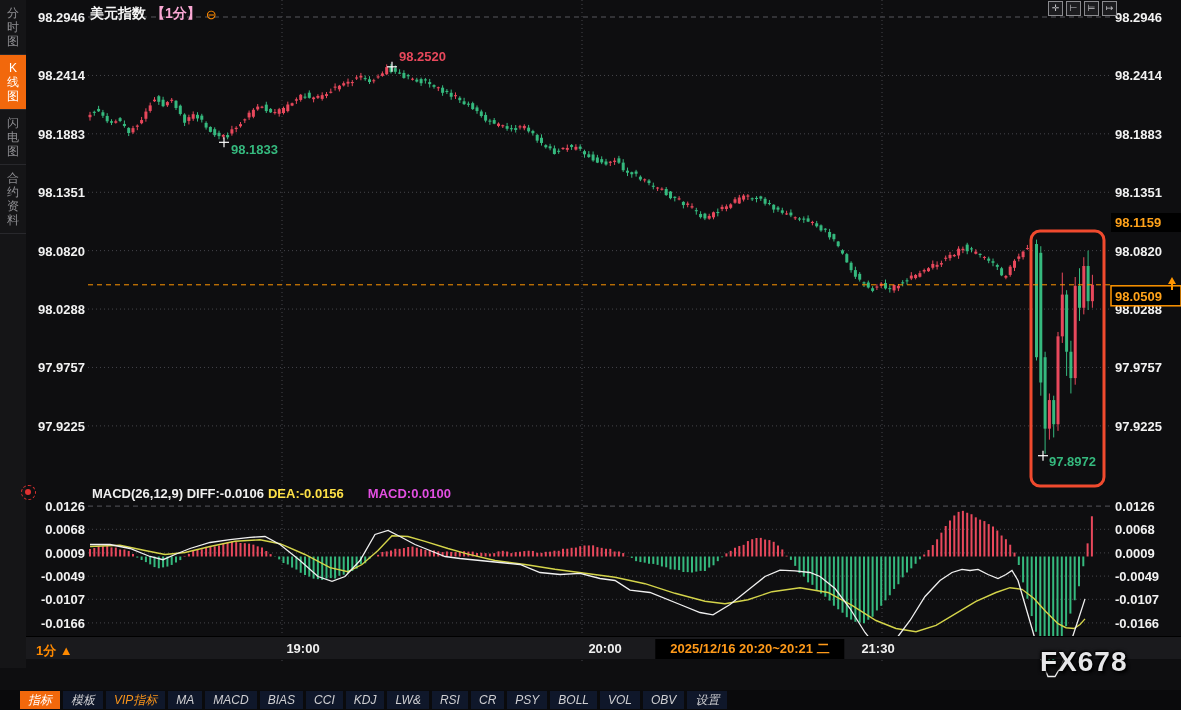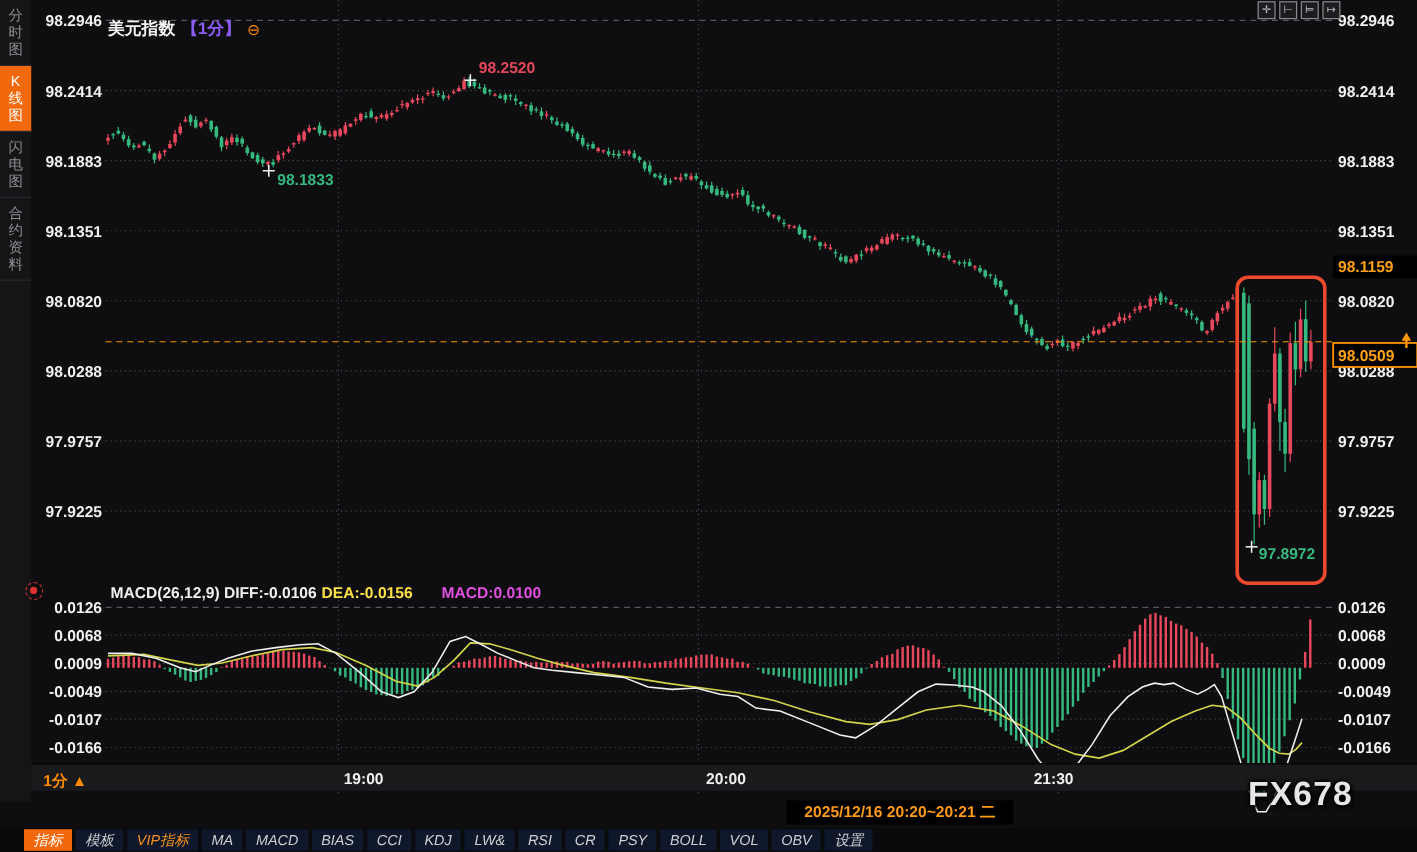--- a/index.html
+++ b/index.html
@@ -3,42 +3,42 @@
 <meta charset="utf-8">
 <style>
   html,body{margin:0;padding:0;background:#0e0e10;}
   .app{position:relative;width:1181px;height:710px;overflow:hidden;background:#0e0e10;
        font-family:"Liberation Sans",sans-serif;}
   svg text{font-family:"Liberation Sans",sans-serif;}
   .sidebar{position:absolute;left:0;top:0;width:26px;height:668px;background:#151517;z-index:6;}
   .side-tab{width:26px;text-align:center;color:#8f8f93;font-size:12px;line-height:14px;
             padding:6px 0;border-bottom:1px solid #28282c;white-space:pre-line;cursor:pointer;}
   .side-tab.active{background:#f2680c;color:#fff;}
-  .titlebar{position:absolute;left:90px;top:15px;z-index:6;display:flex;gap:5px;align-items:center;
+  .titlebar{position:absolute;left:90px;top:5px;z-index:6;display:flex;gap:5px;align-items:center;
             font-size:14px;font-weight:700;}
   .t-name{color:#f5f5f5;}
-  .t-period{color:#8b5cf6;}
+  .t-period{color:#f9a8d4;}
   .t-collapse{color:#ff8a00;font-weight:400;font-size:13px;}
   .winicons{position:absolute;left:1048px;top:1px;z-index:6;display:flex;gap:3px;}
   .wicon{width:13px;height:13px;border:1px solid #8a8a8e;color:#c2c2c6;font-size:9px;line-height:12px;
          text-align:center;background:#1c1c1f;cursor:pointer;}
   .macd-header{position:absolute;left:92px;top:486px;z-index:6;display:flex;gap:4px;
                font-size:13px;font-weight:700;}
   .mh-main{color:#f0f0f0;} .mh-dea{color:#fde047;} .mh-macd{color:#e34fe3;margin-left:20px;}
   .beacon{position:absolute;left:21px;top:485px;width:13px;height:13px;border:1px dashed #e03131;
           border-radius:50%;z-index:6;}
   .beacon::after{content:"";position:absolute;left:3px;top:3px;width:6px;height:6px;
           background:#e03131;border-radius:50%;}
   .xband{position:absolute;left:0;top:636px;width:1181px;height:22px;background:#1a1a1d;
          border-top:1px solid #000;z-index:4;}
   .xlabel{position:absolute;top:4px;color:#f0f0f0;font-size:13px;font-weight:700;
           transform:translateX(-50%);}
   .period-label{position:absolute;left:36px;top:5px;color:#ff8a00;font-size:13px;font-weight:700;cursor:pointer;}
   .date-label{position:absolute;left:750px;top:2px;transform:translateX(-50%);background:#000;
-          color:#ff9a1a;font-size:13px;font-weight:700;padding:1px 15px;white-space:nowrap;margin-top:28px;}
+          color:#ff9a1a;font-size:13px;font-weight:700;padding:1px 15px;white-space:nowrap;}
   .toolbar-band{position:absolute;left:0;top:690px;width:1181px;height:20px;background:#0a0a0c;z-index:4;font-style:italic;}
   .toolbar{position:absolute;left:20px;top:1px;height:18px;display:flex;gap:3px;}
   .tbtn{background:#0f172a;color:#cfcfd2;font-size:12px;line-height:18px;padding:0 8px;
         white-space:nowrap;cursor:pointer;}
   .tbtn.active{background:#f2680c;color:#fff;}
   .tbtn.vip{color:#f7931a;}
   .watermark{position:absolute;left:1040px;top:646px;font-size:28px;font-weight:700;color:#e6e6e8;
         letter-spacing:1px;z-index:5;text-shadow:0 0 4px #000,2px 2px 3px #000,-1px -1px 2px #000;}
   #chart{position:absolute;left:0;top:0;z-index:1;}
 </style>

